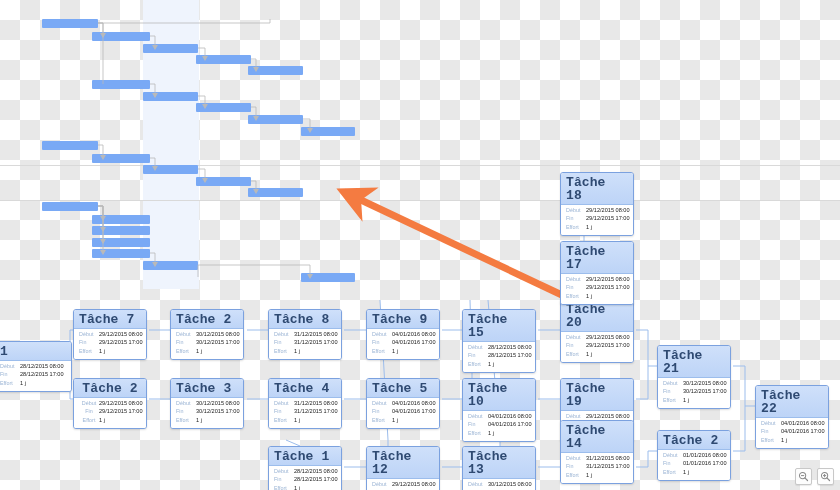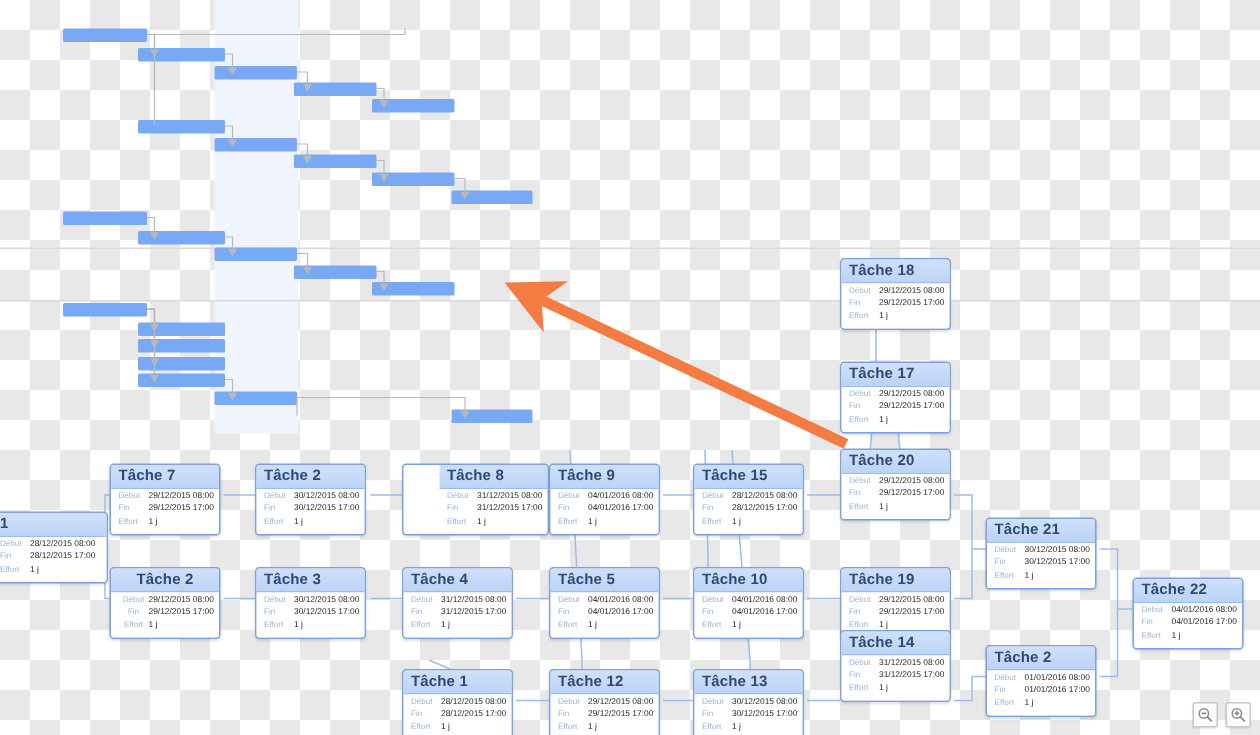--- a/index.html
+++ b/index.html
@@ -28,25 +28,26 @@
     background:#ffffff;
     border:1px solid #7ba1df;
     border-radius:3px;
     box-shadow:0 1px 2px rgba(0,0,0,.13);
     overflow:hidden;
   }
   .card .hdr{
     background:linear-gradient(#cfe0fa,#bdd4f7);
     border-bottom:1px solid #9cbdec;
     color:#2f4a72;
-    font-size:10px;
+    font-size:13px;
     font-weight:bold;
     padding:3px 5px 2px 5px;
     line-height:1;
     letter-spacing:.1px;
+    font-family:Liberation Mono, monospace;
   }
   .card .body{padding:3px 5px 4px 5px;background:#fff;}
   .row{display:flex;align-items:baseline;line-height:1.05;margin-bottom:2.5px;}
   .row:last-child{margin-bottom:0;}
   .row .k{
     width:20px;flex:0 0 20px;
     color:#9bb4d4;font-size:5.4px;
   }
   .row .v{color:#1b1b1b;font-size:5.6px;white-space:nowrap;}
 
@@ -230,21 +231,21 @@
           <div class="row">
             <span class="k">Fin</span>
             <span class="v">30/12/2015 17:00</span>
           </div>
           <div class="row">
             <span class="k">Effort</span>
             <span class="v">1 j</span>
           </div>
         </div>
       </div>
-      <div class="card n" style="left: 268px; top: 309px; padding-left: 24px;">
+      <div class="card n" style="left: 268px; top: 309px;">
         <div class="hdr">Tâche 8</div>
         <div class="body">
           <div class="row">
             <span class="k">Début</span>
             <span class="v">31/12/2015 08:00</span>
           </div>
           <div class="row">
             <span class="k">Fin</span>
             <span class="v">31/12/2015 17:00</span>
           </div>

